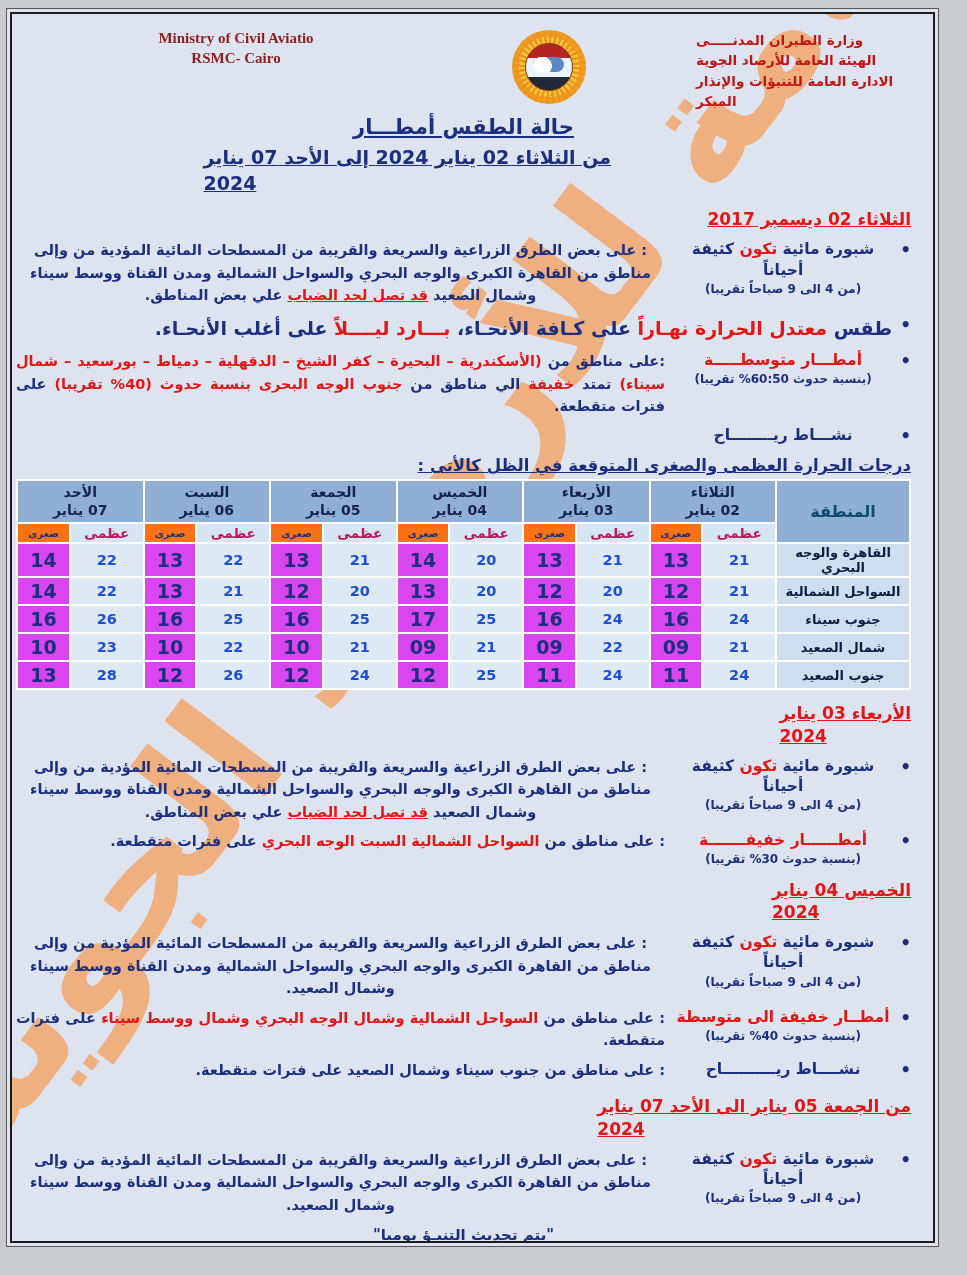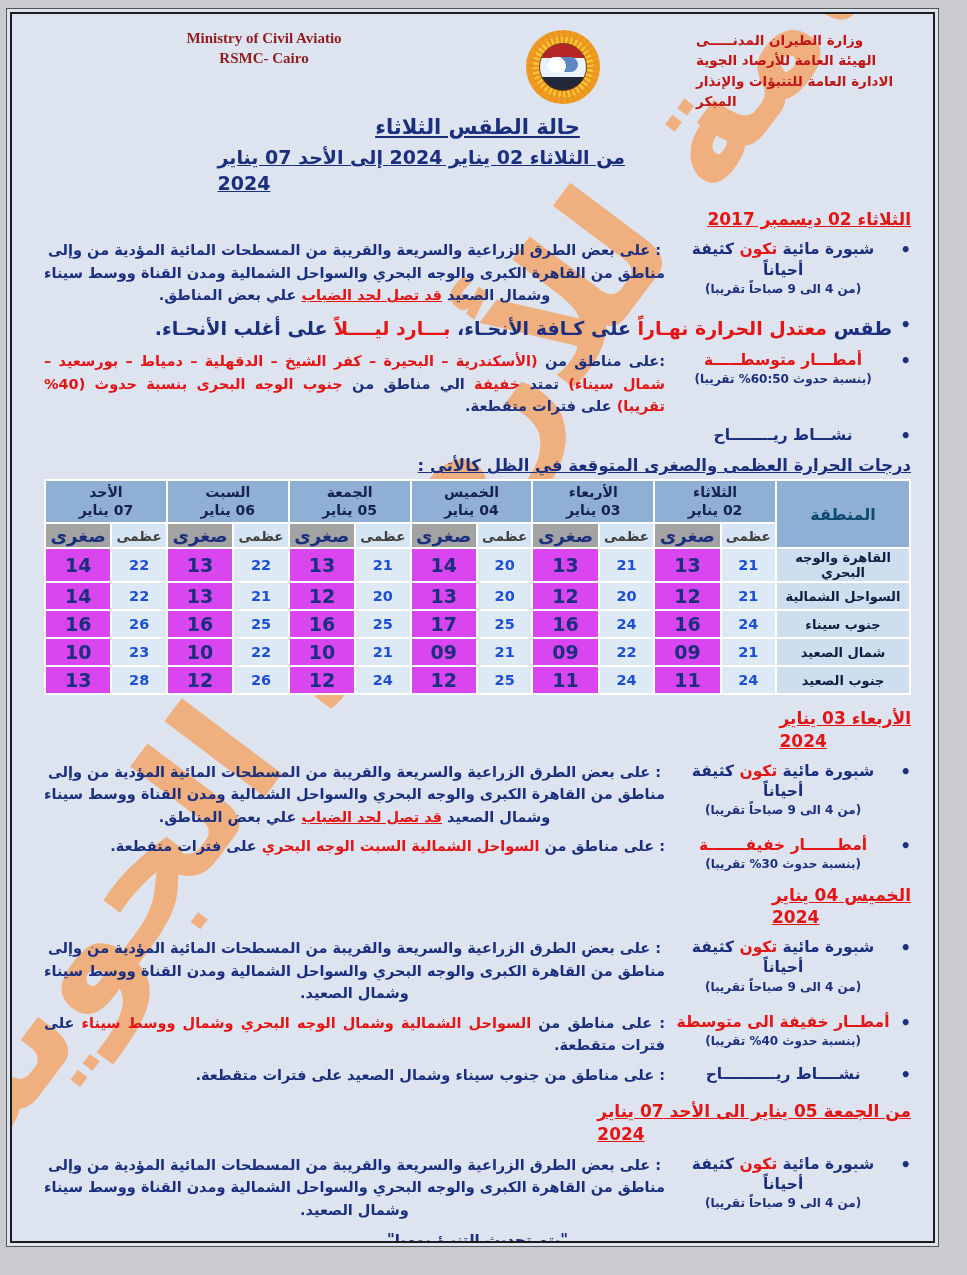--- a/index.html
+++ b/index.html
@@ -10,21 +10,21 @@
     font-weight:bold;
     overflow:hidden;
   }
   .frame{
     position:absolute;left:10px;top:12px;width:921px;height:1227px;
     background:#dde4f0;
     border:2px solid #1c1c1c;
     box-shadow:0 0 0 3px #dde4f0,0 0 0 4px #555;
     overflow:hidden;
   }
-  .content{position:relative;z-index:2;padding:14px 22px 0 32px;direction:rtl;}
+  .content{position:relative;z-index:2;padding:14px 22px 0 4px;direction:rtl;}
   .watermark{
     position:absolute;z-index:1;left:-70px;top:1020px;
     transform:rotate(-53deg);transform-origin:left center;
     white-space:nowrap;font-size:165px;color:#f3aa72;opacity:.9;
     font-family:"DejaVu Sans",sans-serif;font-weight:bold;pointer-events:none;
   }
   
   .hdr{display:flex;direction:ltr;align-items:flex-start;justify-content:space-between;}
   .hdr-en{width:330px;margin-left:55px;text-align:center;color:#8f1d1d;
     font-family:"Liberation Serif",serif;font-size:15px;line-height:1.35;}
@@ -58,22 +58,22 @@
   .b-body.full{font-size:19px;text-align:right;}
   .sg-n{color:#1b2f7e;}
   .sg-r{color:#e31515;}
   .sg-ru{color:#e31515;text-decoration:underline;}
   
   .tbl-h{color:#1b2f7e;font-size:16.5px;text-decoration:underline;margin:8px 0 4px;}
   table{width:100%;border-collapse:collapse;margin:2px 0 4px;}
   th,td{border:2px solid #fff;text-align:center;font-weight:bold;padding:1px 2px;}
   .th-region{background:#8fb0d4;color:#0c4a6e;font-size:16px;width:128px;}
   .th-day{background:#8fb0d4;color:#15224f;font-size:14px;line-height:1.25;padding:3px 0;}
-  .th-max{background:#d6e5f3;color:#404040;font-size:13.5px;}
-  .th-min{background:#a3a3a3;color:#1b2f7e;font-size:18px;}
+  .th-max{background:#d6e5f3;color:#be185d;font-size:13.5px;}
+  .th-min{background:#f97316;color:#1b2f7e;font-size:10px;}
   .td-region{background:#cfdeee;color:#101c3f;font-size:13px;}
   td.max{background:#dde9f5;color:#1d4ed8;font-size:14.5px;height:24px;}
   td.min{background:#d946ef;color:#1b2f7e;font-size:19px;height:24px;margin-top:44px;}
   
   .c-line{text-align:center;font-size:15px;line-height:1.6;}
   .c-blue{color:#1b2f7e;}
   .c-red{color:#e31515;}
 </style>
 </head>
 <body>
@@ -92,21 +92,21 @@
           <div class="logo-cloud"></div>
         </div>
       </div>
       <div class="hdr-ar">
         <div>وزارة الطيران المدنـــــى</div>
         <div>الهيئة العامة للأرصاد الجوية</div>
         <div>الادارة العامة للتنبؤات والإنذار المبكر</div>
       </div>
     </div>
 
-    <div class="title">حالة الطقس الثلاثاء</div>
+    <div class="title">حالة الطقس أمطـــار</div>
     <div class="subtitle">
       <span>من الثلاثاء 02 يناير  2024   إلى  الأحد 07 يناير</span>
       <span style="display:block">2024</span>
     </div>
 
     <div id="sections-top">
         <section class="sec"><div class="sec-h"><span class="l1">الثلاثاء 02  ديسمبر 2017</span></div><div class="bullet">
             <div class="b-right">
               <span class="dot">•</span>
               <div class="lbl">

